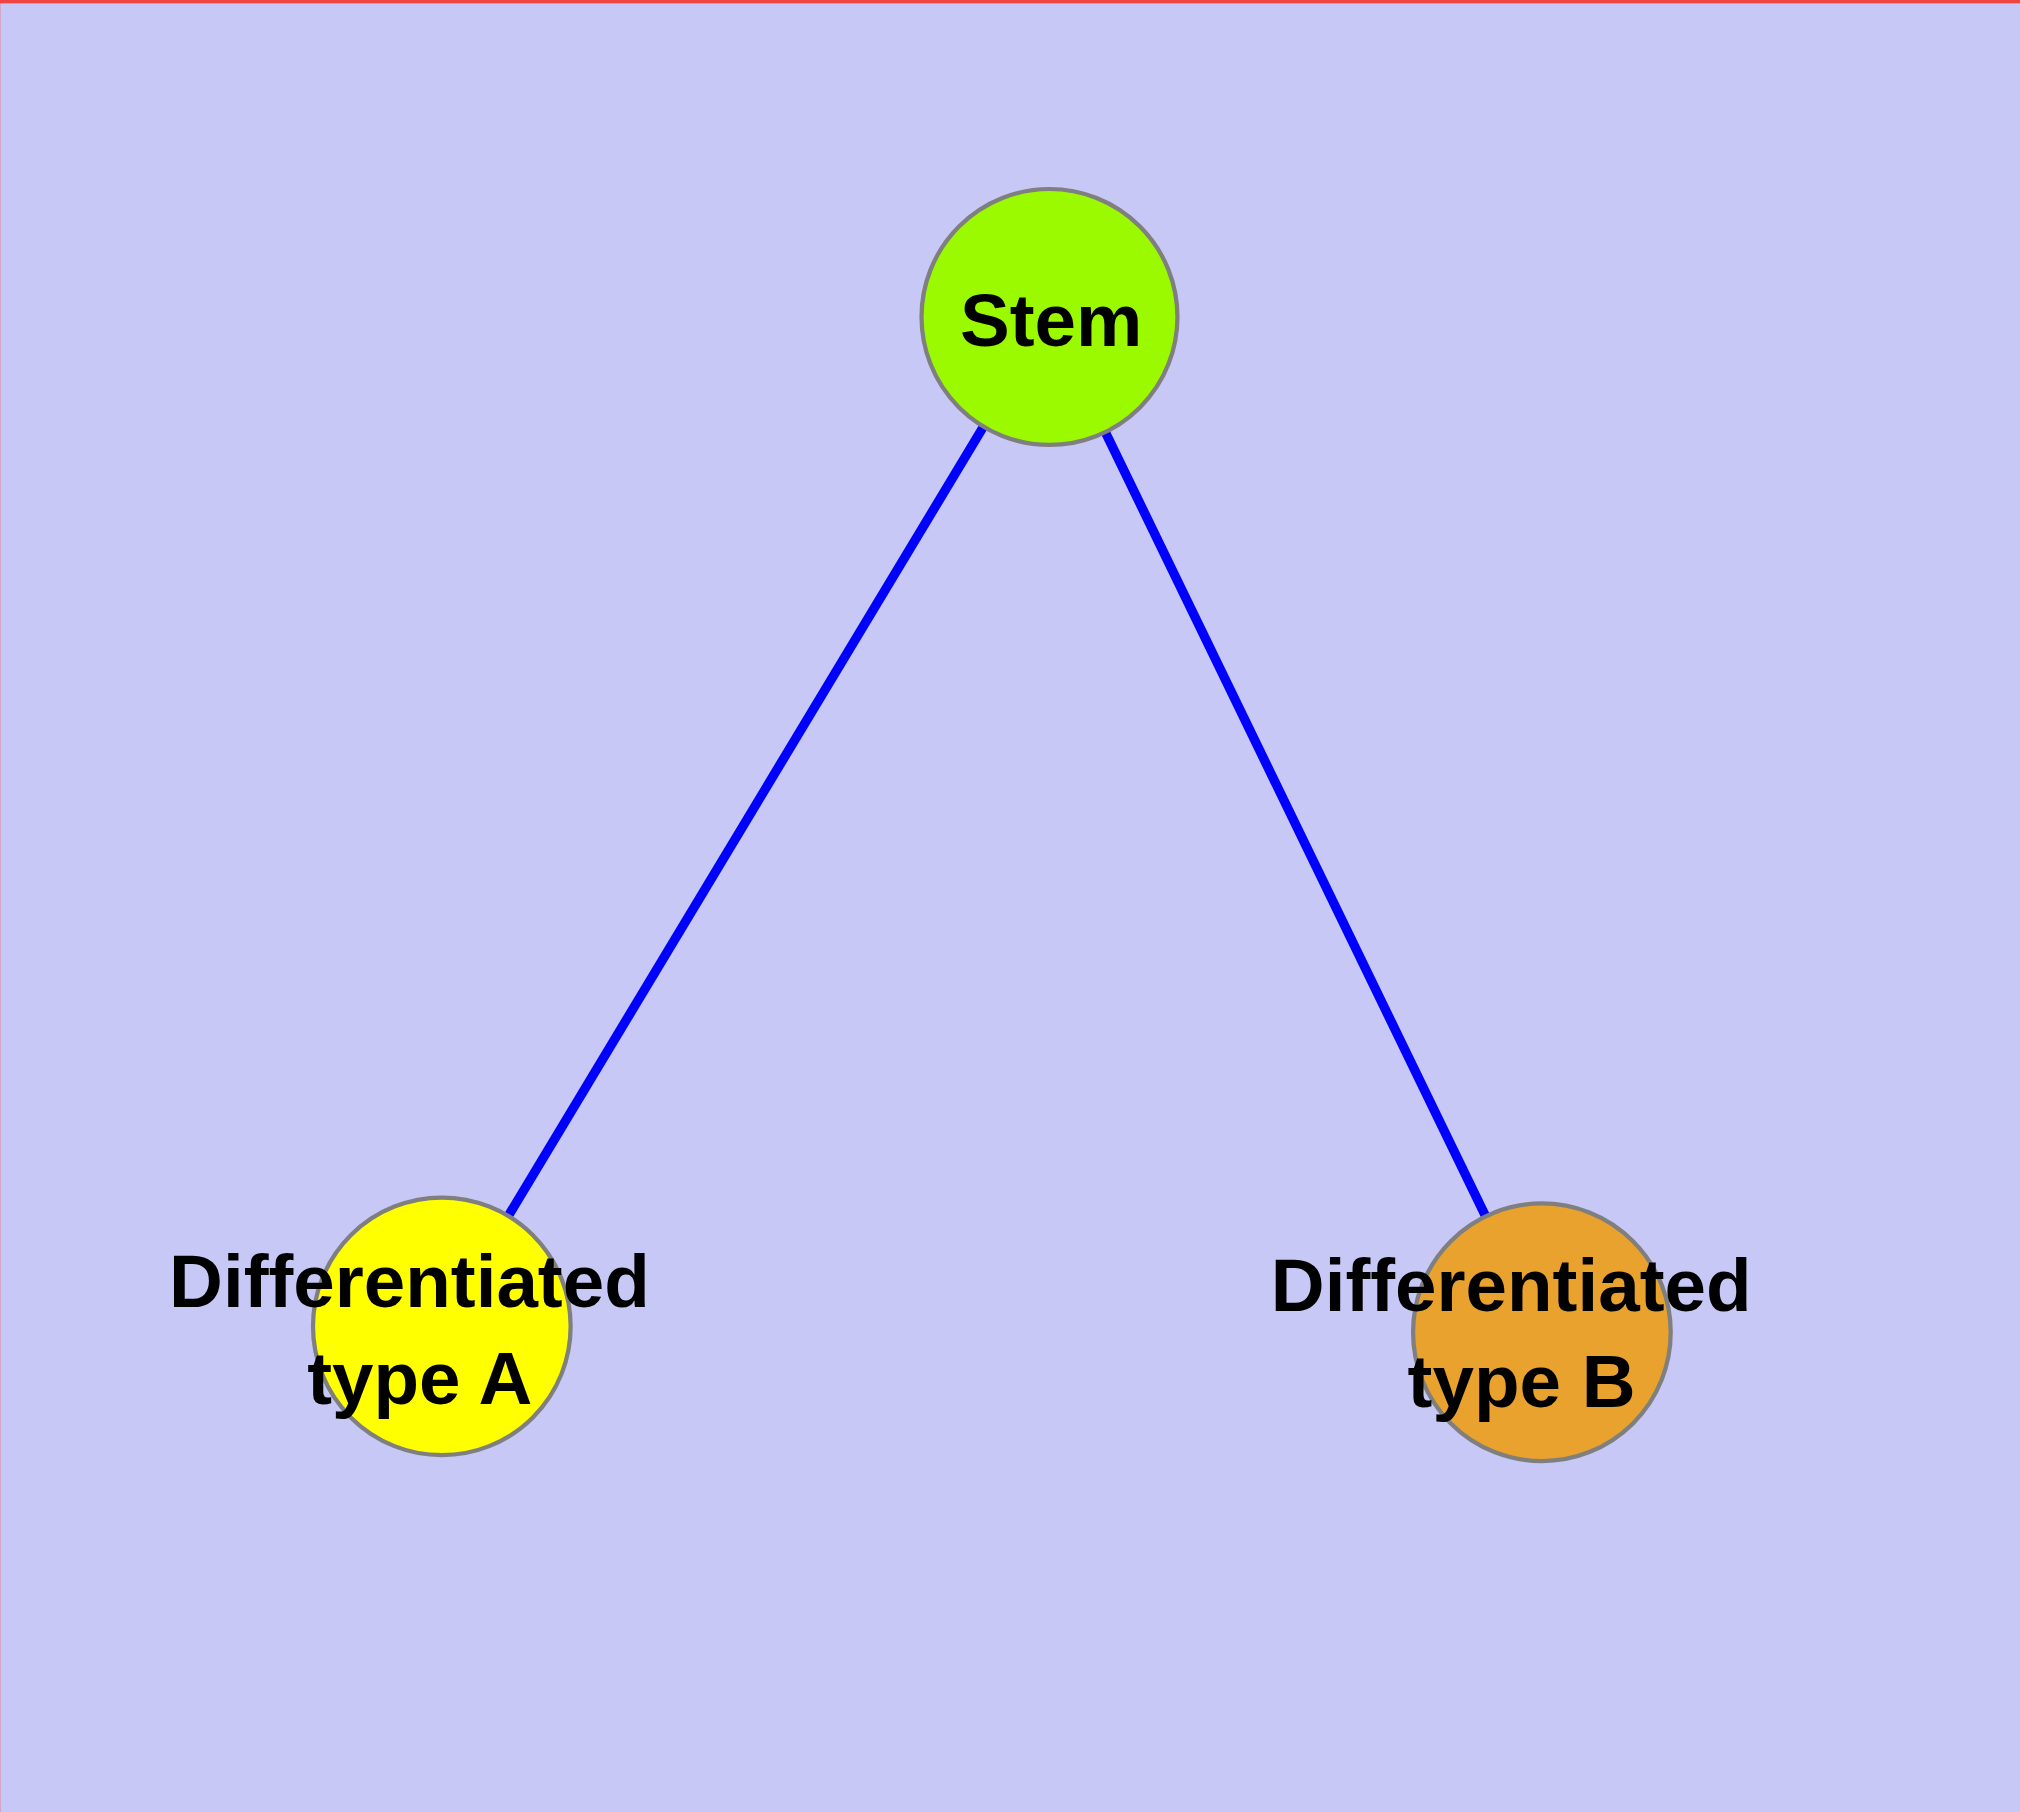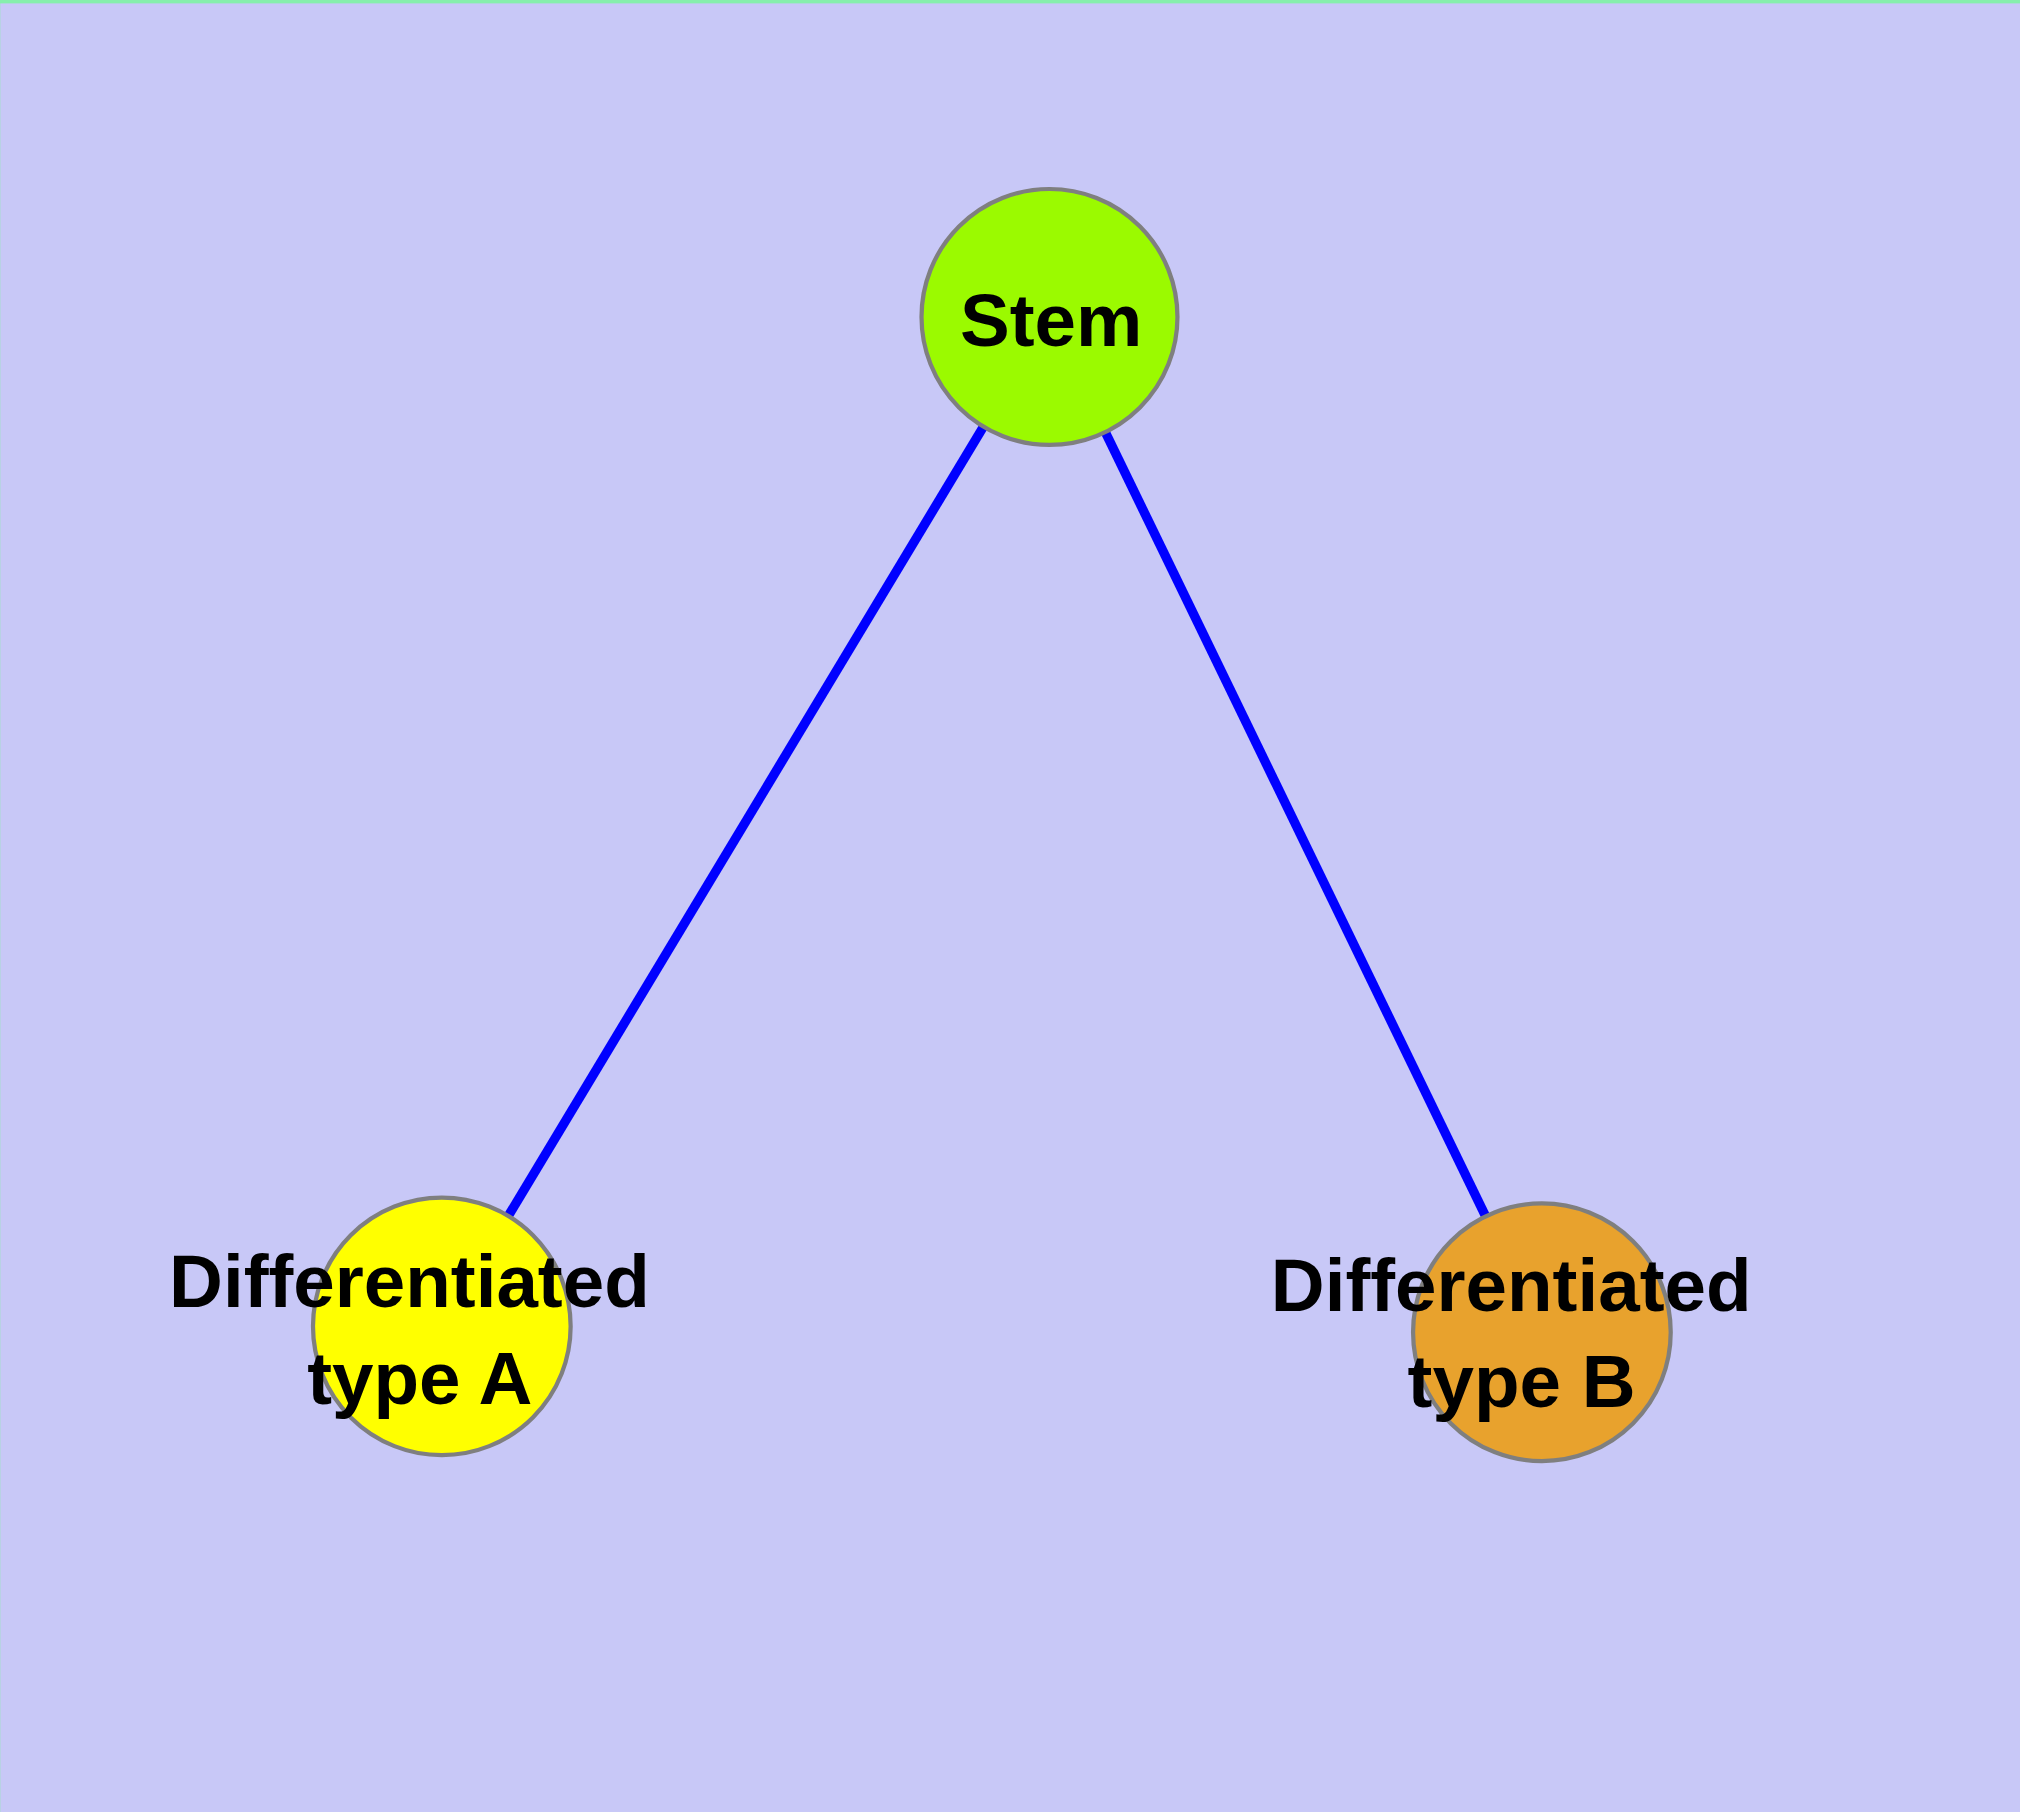--- a/index.html
+++ b/index.html
@@ -4,21 +4,21 @@
 <style>
   html, body {
     margin: 0;
     padding: 0;
     background: #ffffff;
   }
   .stage {
     position: relative;
     width: 2021px;
     height: 1812px;
-    background: #86efac;
+    background: #ef4444;
     overflow: hidden;
     font-family: "Liberation Sans", "DejaVu Sans", sans-serif;
   }
   svg.graph {
     display: block;
     width: 2021px;
     height: 1812px;
   }
   .node-label {
     font-family: "Liberation Sans", "DejaVu Sans", sans-serif;

